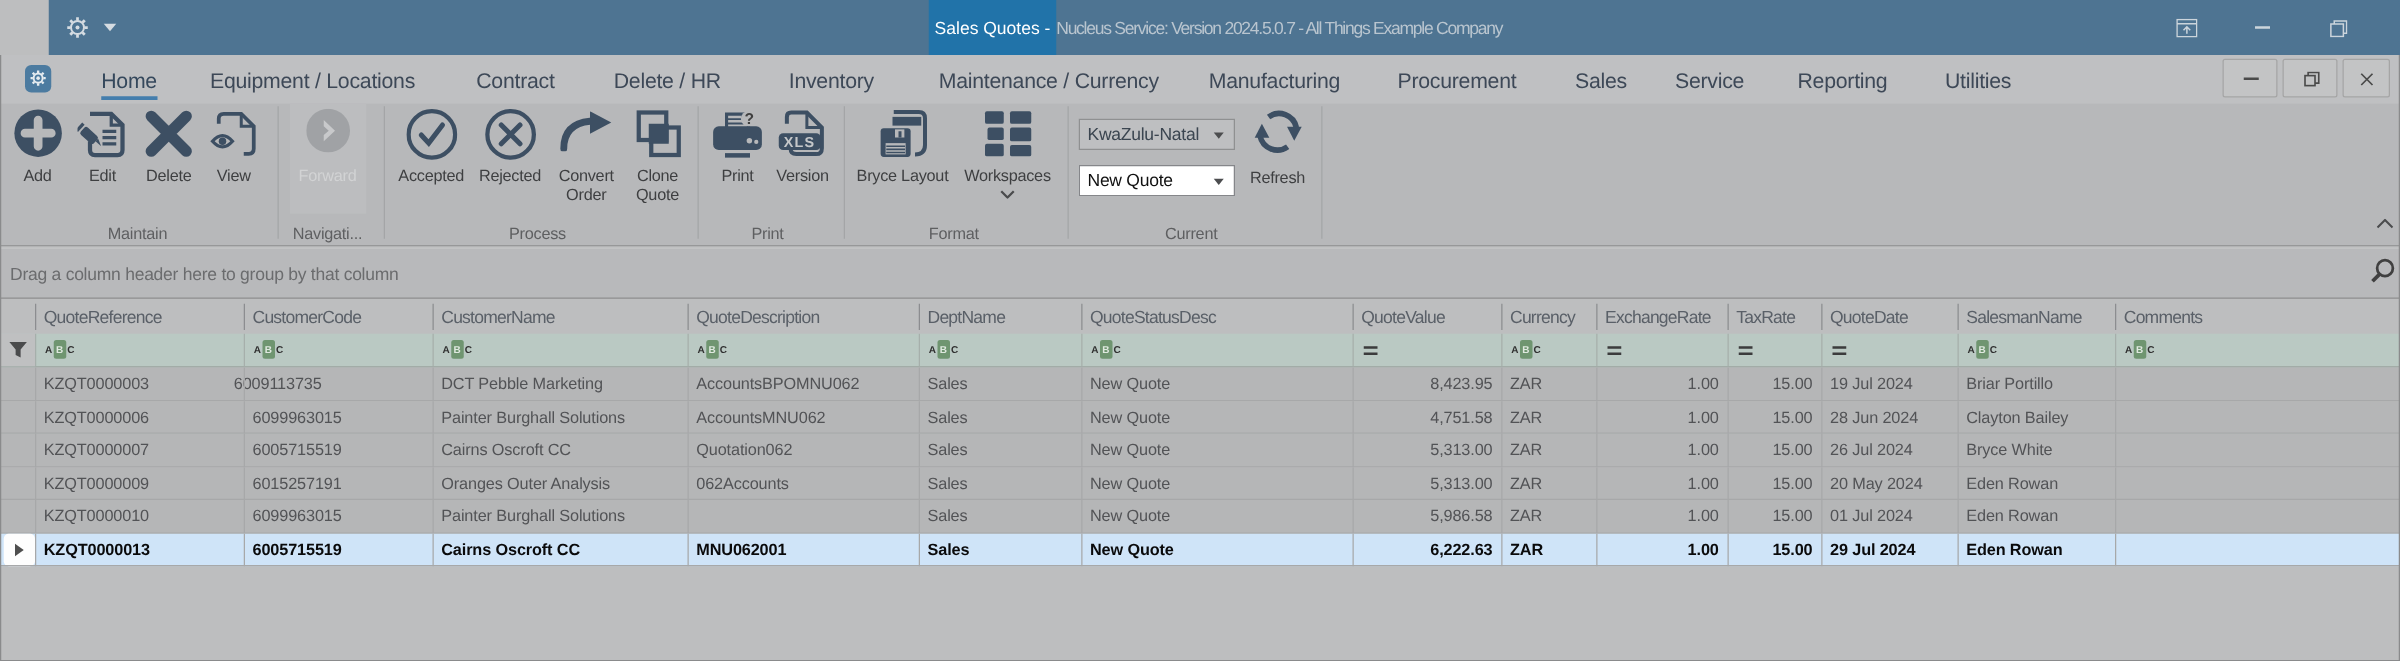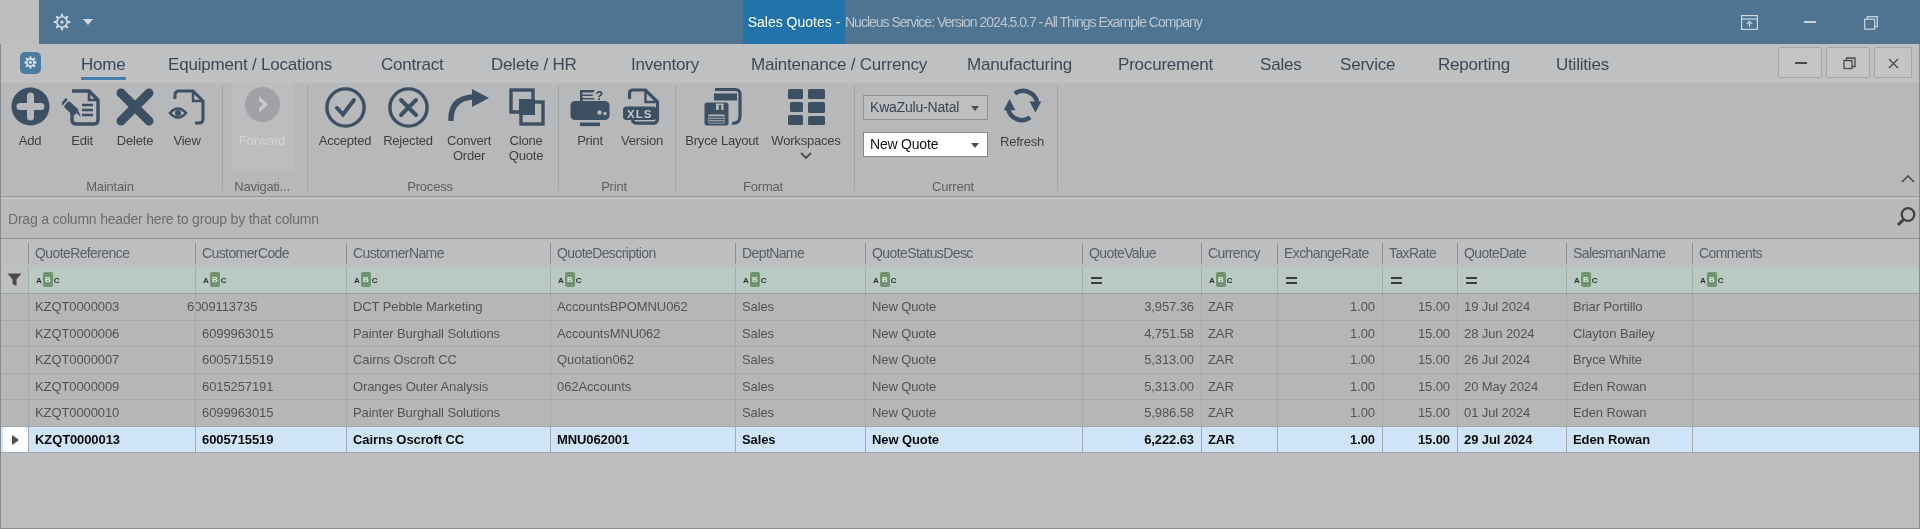--- a/index.html
+++ b/index.html
@@ -381,21 +381,21 @@
         <span class="abc">A<span class="g">B</span>C</span>
       </div>
     </div>
     <div class="row" style="top:54px">
       <div class="cell" style="left:28px;width:167px">KZQT0000003</div>
       <div class="cell" style="left:180px;width:151px">6009113735</div>
       <div class="cell" style="left:346px;width:204px">DCT Pebble Marketing</div>
       <div class="cell" style="left:550px;width:185px">AccountsBPOMNU062</div>
       <div class="cell" style="left:735px;width:130px">Sales</div>
       <div class="cell" style="left:865px;width:217px">New Quote</div>
-      <div class="cell r" style="left:1082px;width:119px">3,957.36</div>
+      <div class="cell r" style="left:1082px;width:119px">8,423.95</div>
       <div class="cell" style="left:1201px;width:76px">ZAR</div>
       <div class="cell r" style="left:1277px;width:105px">1.00</div>
       <div class="cell r" style="left:1382px;width:75px">15.00</div>
       <div class="cell" style="left:1457px;width:109px">19 Jul 2024</div>
       <div class="cell" style="left:1566px;width:126px">Briar Portillo</div>
       <div class="cell" style="left:1692px;width:228px"></div>
       <div class="vline" style="left:28px;height:26.5px"></div>
       <div class="vline" style="left:195px;height:26.5px"></div>
       <div class="vline" style="left:346px;height:26.5px"></div>
       <div class="vline" style="left:550px;height:26.5px"></div>

